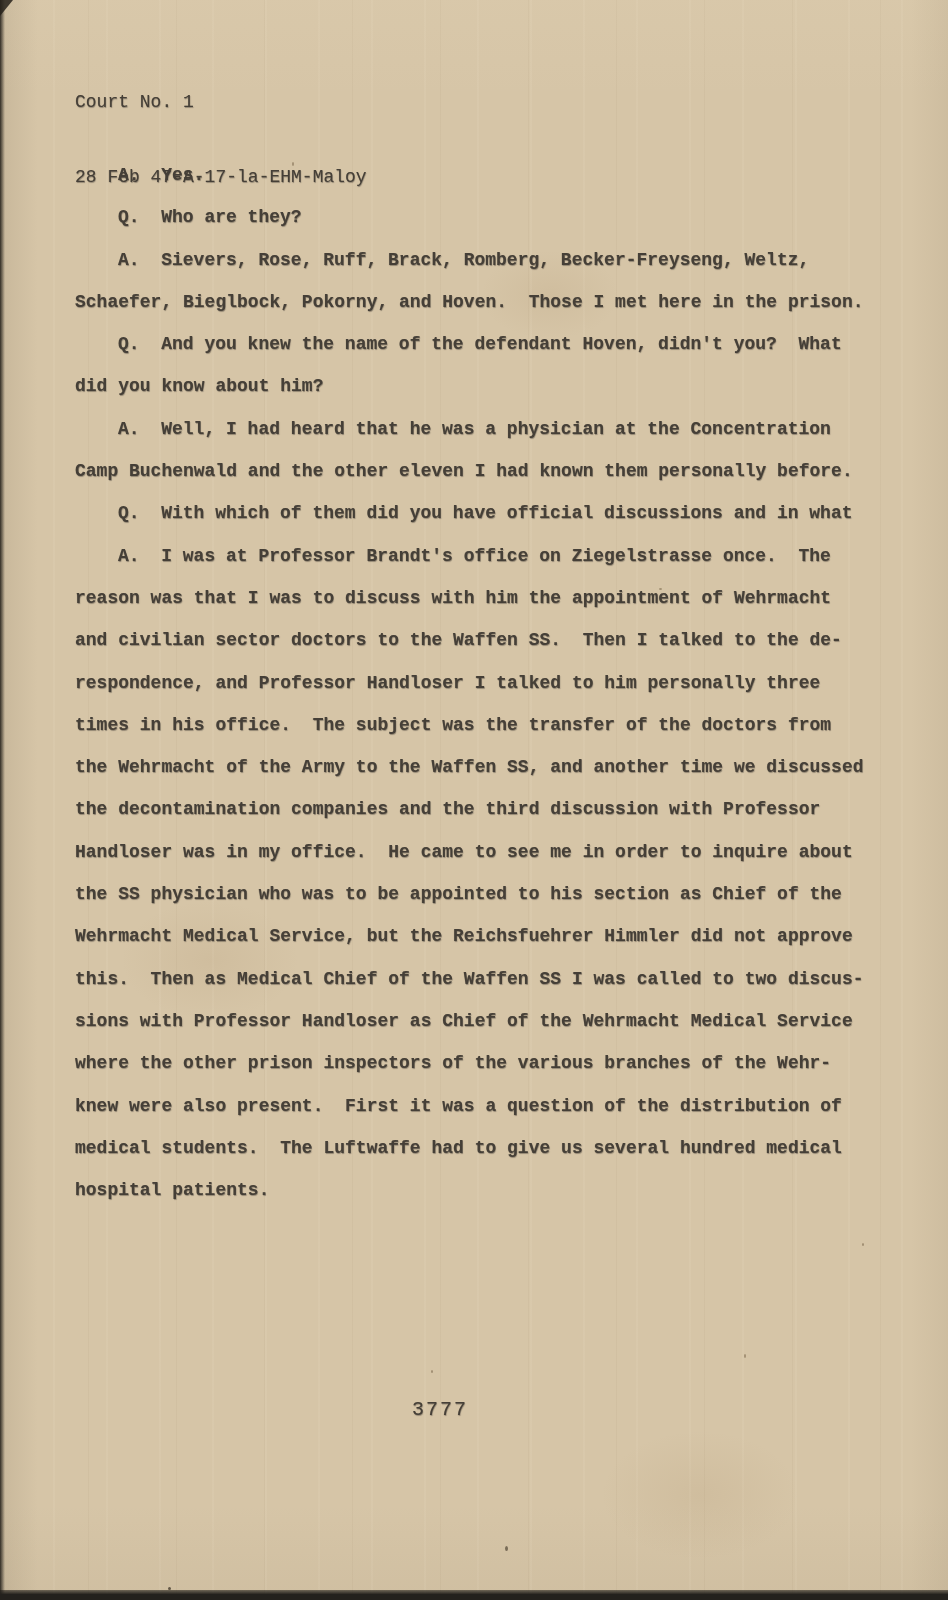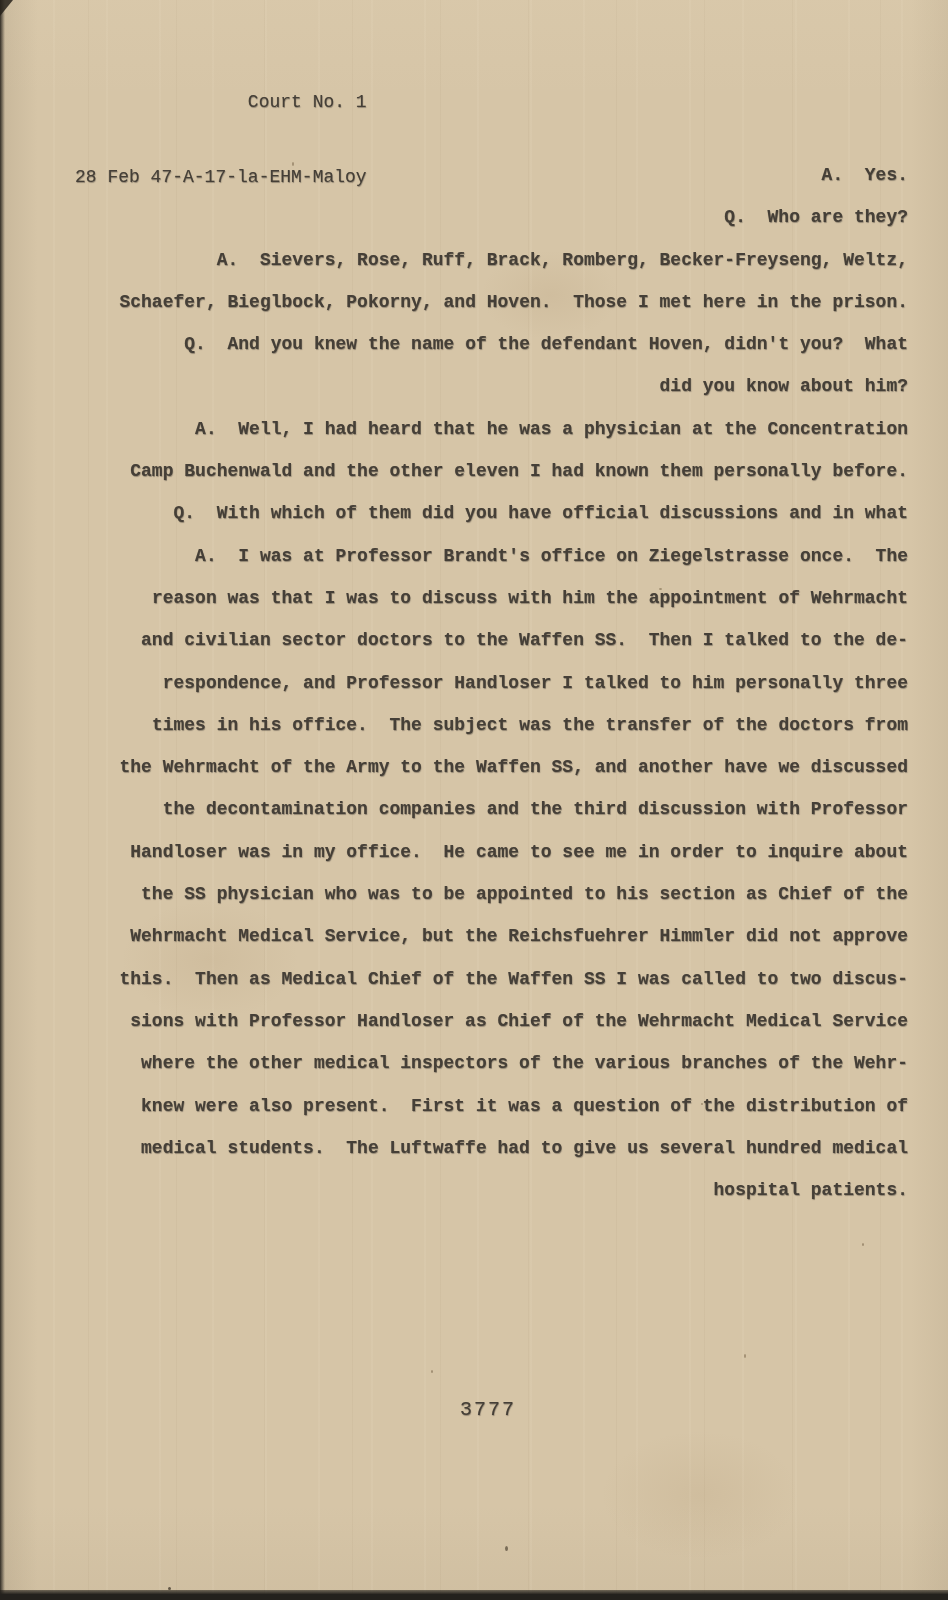--- a/index.html
+++ b/index.html
@@ -11,21 +11,20 @@
     background: #d6c5a7;
   }
   .page {
     position: absolute; inset: 0;
     background-color: #d6c5a7;
     background-image:
       linear-gradient(90deg, rgba(70,58,40,0.10), rgba(0,0,0,0) 4%, rgba(0,0,0,0) 96%, rgba(70,58,40,0.06)),
       linear-gradient(180deg, rgba(235,220,190,0.12), rgba(0,0,0,0) 6%, rgba(0,0,0,0) 94%, rgba(90,75,50,0.05)),
       repeating-linear-gradient(90deg, rgba(255,246,226,0.07) 0px, rgba(255,246,226,0.07) 2px, rgba(0,0,0,0) 2px, rgba(0,0,0,0) 53px),
       repeating-linear-gradient(90deg, rgba(120,96,60,0.05) 0px, rgba(120,96,60,0.05) 1px, rgba(0,0,0,0) 1px, rgba(0,0,0,0) 88px);
-    text-align: right;
   }
   
   .edge-left {
     position: absolute; left: 0; top: 0; bottom: 0; width: 5px;
     background: linear-gradient(90deg, rgba(34,30,24,0.9), rgba(34,30,24,0.25) 70%, rgba(0,0,0,0));
   }
   .edge-bottom {
     position: absolute; left: 0; right: 0; bottom: 0; height: 10px;
     background: linear-gradient(180deg, rgba(30,28,24,0.55), #23211d 45%);
   }
@@ -50,21 +49,21 @@
   }
   .line {
     height: 42.3px; line-height: 42.3px;
     font-size: 18px;
     white-space: pre;
     font-weight: bold;
   }
   .line.indent { padding-left: 43px; }
   .page-number {
     position: absolute; left: 412px; top: 1398px;
-    font-size: 20px; letter-spacing: 2px; margin-left: 48px;
+    font-size: 20px; letter-spacing: 2px;
   }
   
   .speck {
     position: absolute; width: 3px; height: 3px; border-radius: 50%;
     background: rgba(96,78,52,0.45);
   }
   .speck.s1 { left: 292px; top: 162px; width: 2px; height: 4px; }
   .speck.s2 { left: 659px; top: 588px; height: 2px; }
   .speck.s3 { left: 701px; top: 1103px; width: 2px; height: 2px; }
   .speck.s4 { left: 862px; top: 1243px; width: 2px; height: 3px; }
@@ -101,28 +100,28 @@
       <div class="line indent">Q.  And you knew the name of the defendant Hoven, didn't you?  What</div>
       <div class="line">did you know about him?</div>
       <div class="line indent">A.  Well, I had heard that he was a physician at the Concentration</div>
       <div class="line">Camp Buchenwald and the other eleven I had known them personally before.</div>
       <div class="line indent">Q.  With which of them did you have official discussions and in what</div>
       <div class="line indent">A.  I was at Professor Brandt's office on Ziegelstrasse once.  The</div>
       <div class="line">reason was that I was to discuss with him the appointment of Wehrmacht</div>
       <div class="line">and civilian sector doctors to the Waffen SS.  Then I talked to the de-</div>
       <div class="line">respondence, and Professor Handloser I talked to him personally three</div>
       <div class="line">times in his office.  The subject was the transfer of the doctors from</div>
-      <div class="line">the Wehrmacht of the Army to the Waffen SS, and another have we discussed</div>
+      <div class="line">the Wehrmacht of the Army to the Waffen SS, and another time we discussed</div>
       <div class="line">the decontamination companies and the third discussion with Professor</div>
       <div class="line">Handloser was in my office.  He came to see me in order to inquire about</div>
       <div class="line">the SS physician who was to be appointed to his section as Chief of the</div>
       <div class="line">Wehrmacht Medical Service, but the Reichsfuehrer Himmler did not approve</div>
       <div class="line">this.  Then as Medical Chief of the Waffen SS I was called to two discus-</div>
       <div class="line">sions with Professor Handloser as Chief of the Wehrmacht Medical Service</div>
-      <div class="line">where the other medical inspectors of the various branches of the Wehr-</div>
+      <div class="line">where the other prison inspectors of the various branches of the Wehr-</div>
       <div class="line">knew were also present.  First it was a question of the distribution of</div>
       <div class="line">medical students.  The Luftwaffe had to give us several hundred medical</div>
       <div class="line">hospital patients.</div>
     </div>
 
   <div class="page-number ink">3777</div>
 
   <div class="speck s1"></div>
   <div class="speck s2"></div>
   <div class="speck s3"></div>

